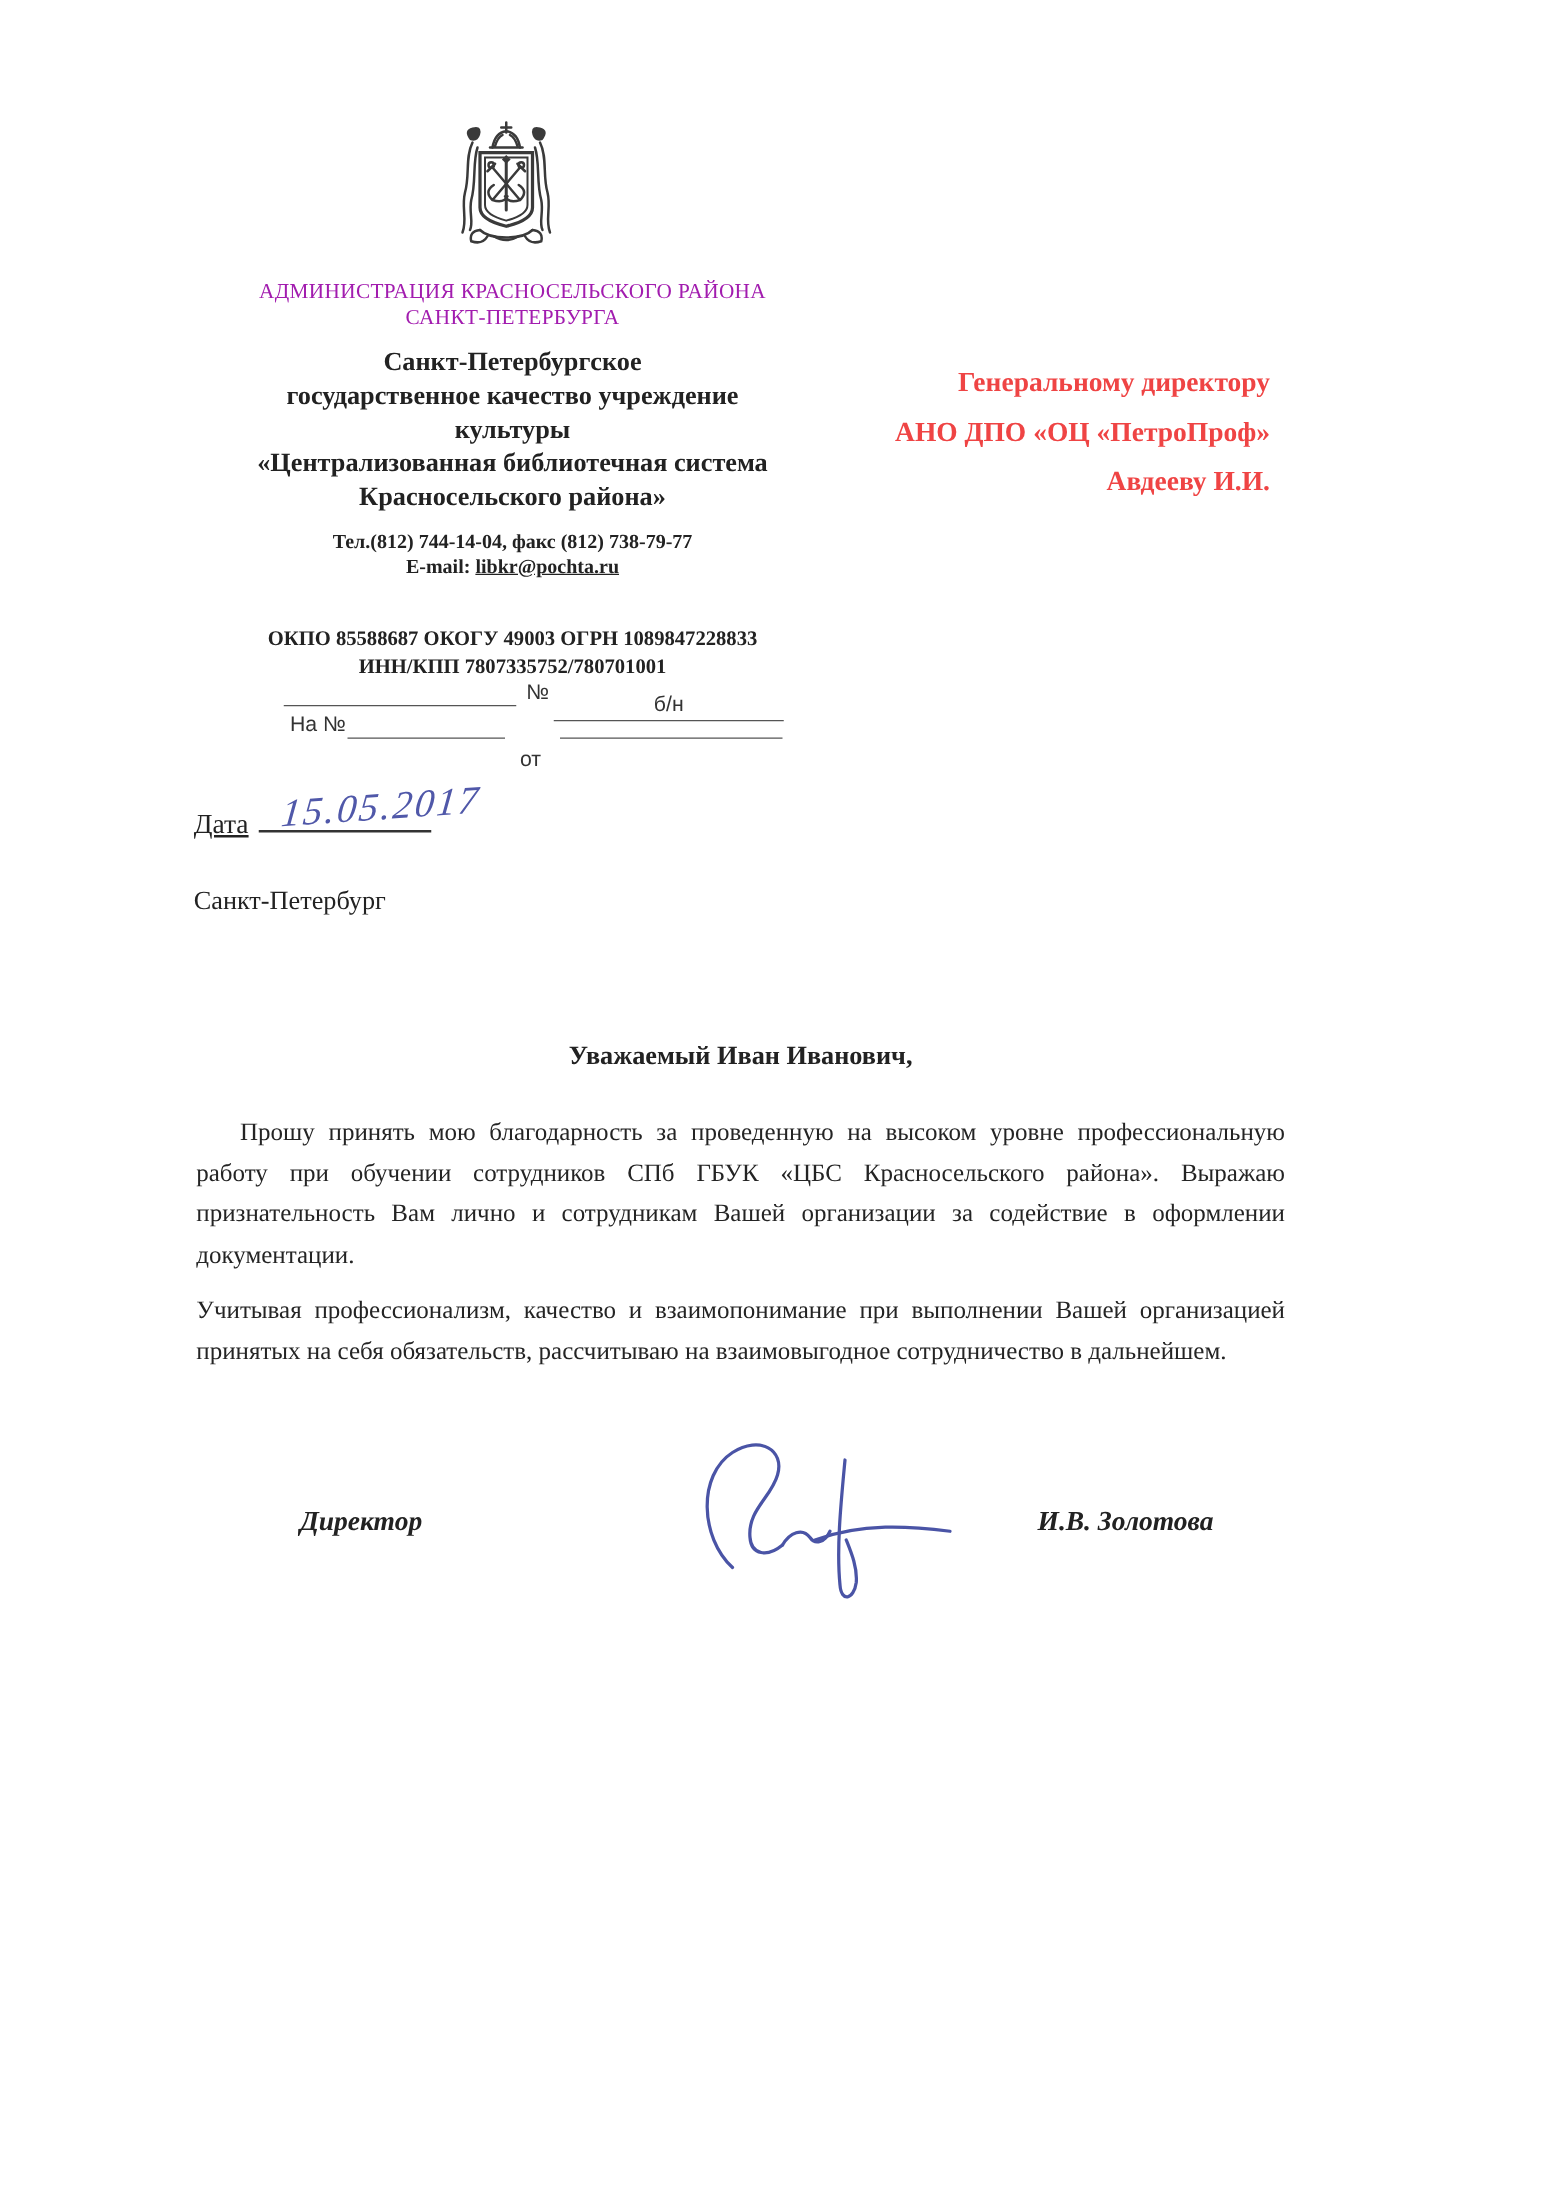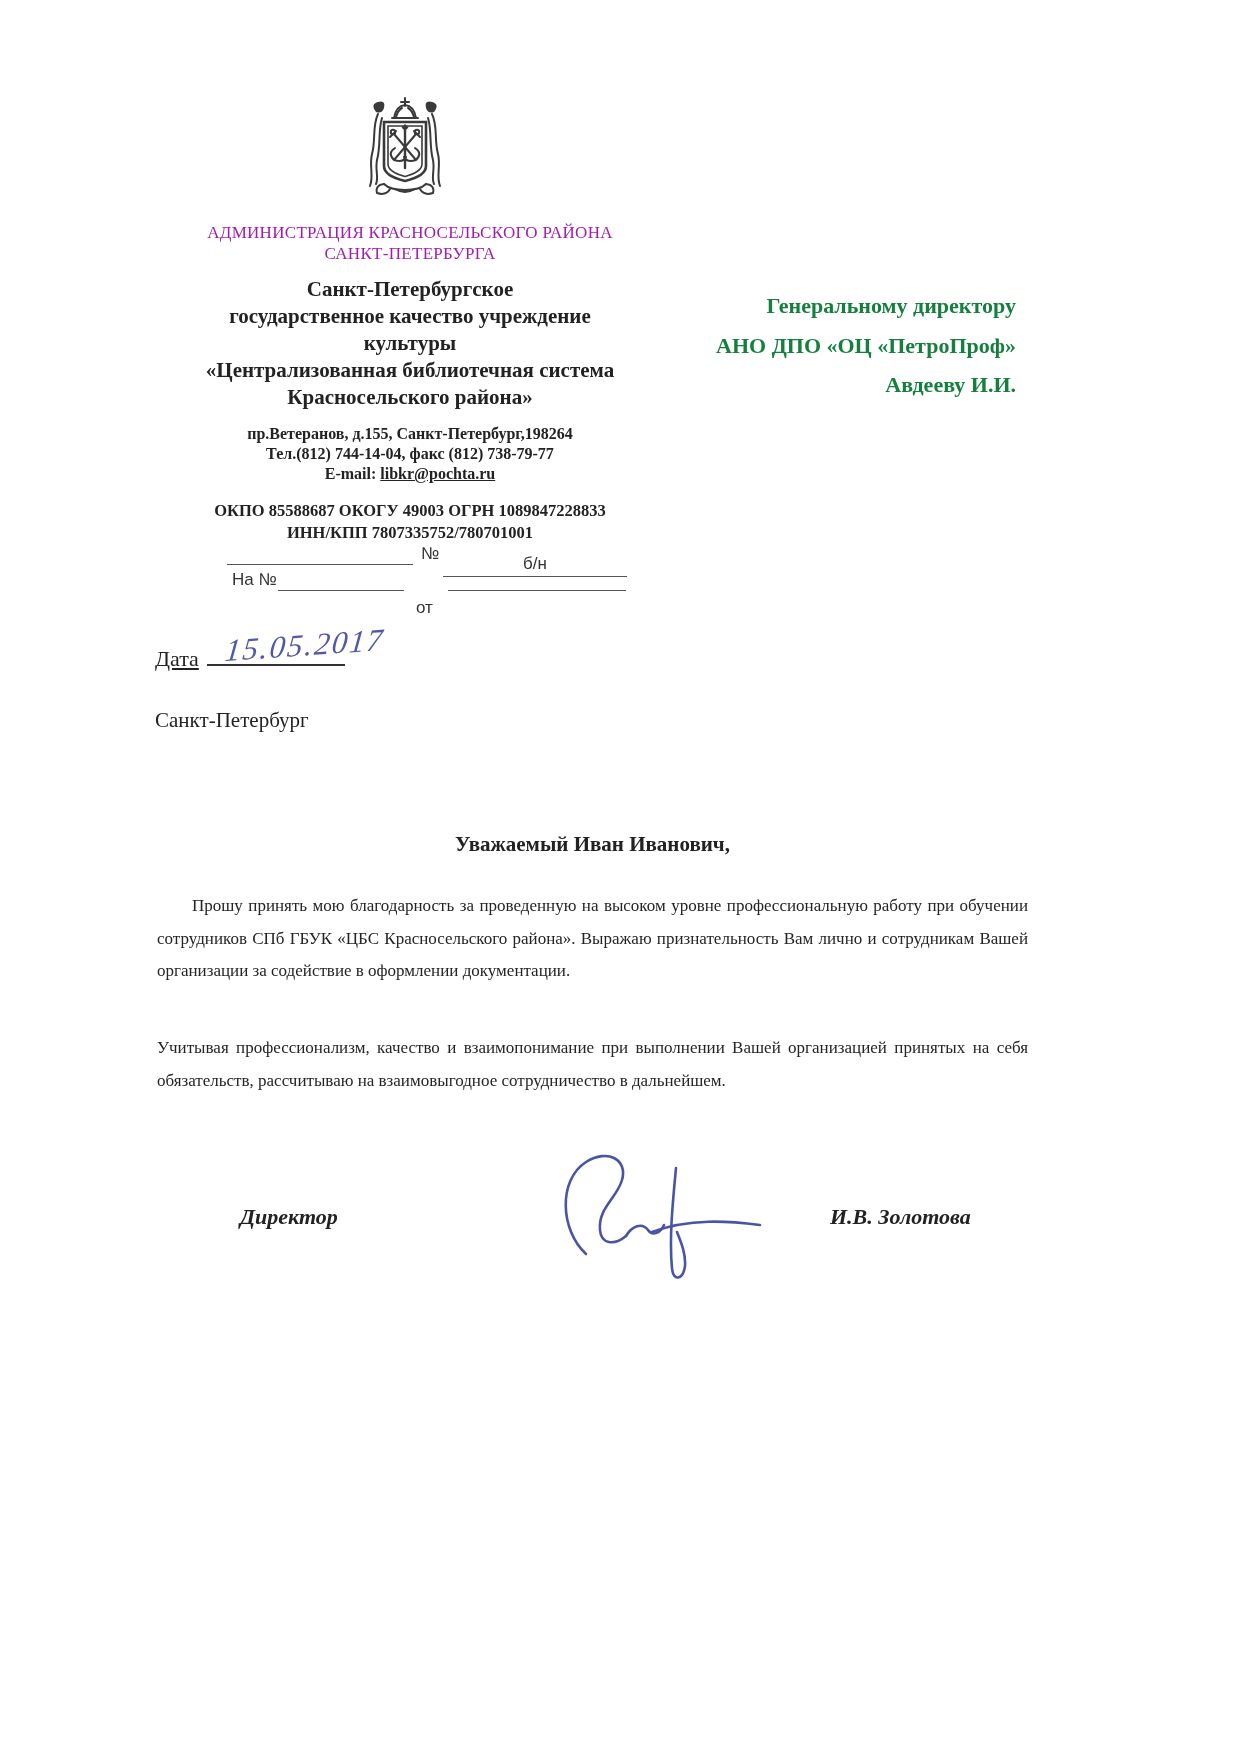--- a/index.html
+++ b/index.html
@@ -24,37 +24,37 @@
   
   .form-row{font-family:"Liberation Sans","DejaVu Sans",sans-serif;
     font-size:17px;color:#333;}
   .uline{display:inline-block;border-bottom:1.6px solid #555;}
   .no-row{left:227px;top:542px;width:420px;}
   .ref-row{left:232px;top:568px;width:420px;}
   .bn-box{position:absolute;left:216px;top:0;width:184px;text-align:center;
     border-bottom:1.6px solid #555;height:22px;margin-top:12px;}
   
   .recipient{left:700px;top:286px;width:316px;text-align:right;
-    font-weight:bold;font-size:22px;line-height:39.5px;color:#15803d;}
+    font-weight:bold;font-size:22px;line-height:39.5px;color:#ef4444;}
   
   .date-row{left:155px;top:640px;width:500px;font-size:22px;color:#222;text-decoration:underline;}
   .date-uline{display:inline-block;width:138px;border-bottom:2px solid #333;height:24px;margin-left:8px;}
   .handwriting{
     position:absolute;left:70px;top:-14px;width:200px;
     font-style:italic;font-size:31px;letter-spacing:2px;
     color:#5058a9;
     transform:rotate(-4deg) skewX(-10deg);
     white-space:nowrap;
   }
   .city{left:155px;top:708px;font-size:21px;color:#222;}
   
   .salutation{left:157px;top:832px;width:871px;text-align:center;
     font-weight:bold;font-size:21px;color:#222;}
   .para{left:157px;top:0;width:871px;text-align:justify;
-    font-size:17px;line-height:32.6px;color:#242424;}
+    font-size:20px;line-height:32.6px;color:#242424;}
   .para1{top:890px;text-indent:35px;}
   .para2{top:1032px;}
   
   .sig-title{left:240px;top:1204px;font-weight:bold;font-style:italic;
     font-size:22px;color:#222;}
   .sig-name{left:830px;top:1204px;font-weight:bold;font-style:italic;
     font-size:22px;color:#222;}
   .sig-svg{left:552px;top:1142px;}
   .crest{left:346px;top:94px;}
 </style>
@@ -102,21 +102,20 @@
 
   <div class="abs org-block">
     <div>Санкт-Петербургское</div>
     <div>государственное качество учреждение</div>
     <div>культуры</div>
     <div>«Централизованная библиотечная система</div>
     <div>Красносельского района»</div>
   </div>
 
   <div class="abs addr-block">
-    <div>пр.Ветеранов, д.155, Санкт-Петербург,198264</div>
     <div>Тел.(812) 744-14-04, факс (812) 738-79-77</div>
     <div>
       <span>E-mail:</span>
       <span class="email-u">libkr@pochta.ru</span>
     </div>
   </div>
 
   <div class="abs codes-block">
     <div>ОКПО 85588687 ОКОГУ 49003 ОГРН 1089847228833</div>
     <div>ИНН/КПП 7807335752/780701001</div>

